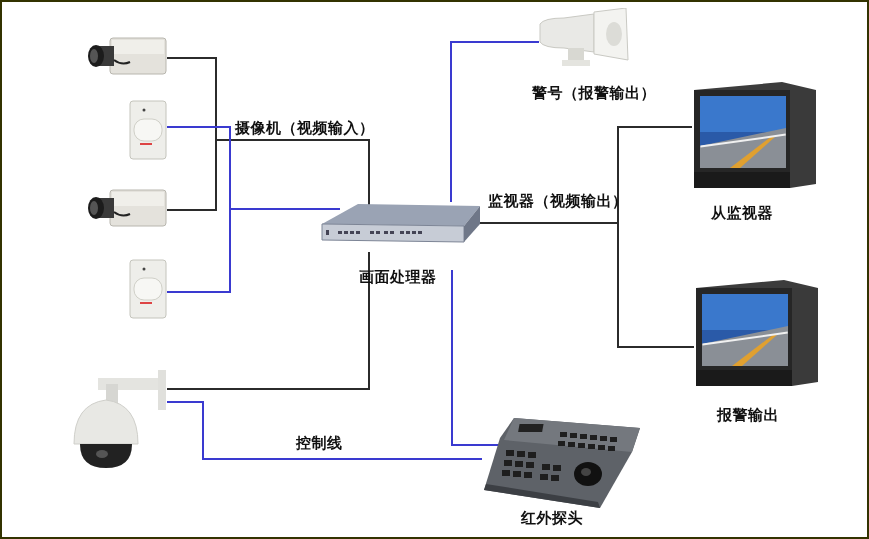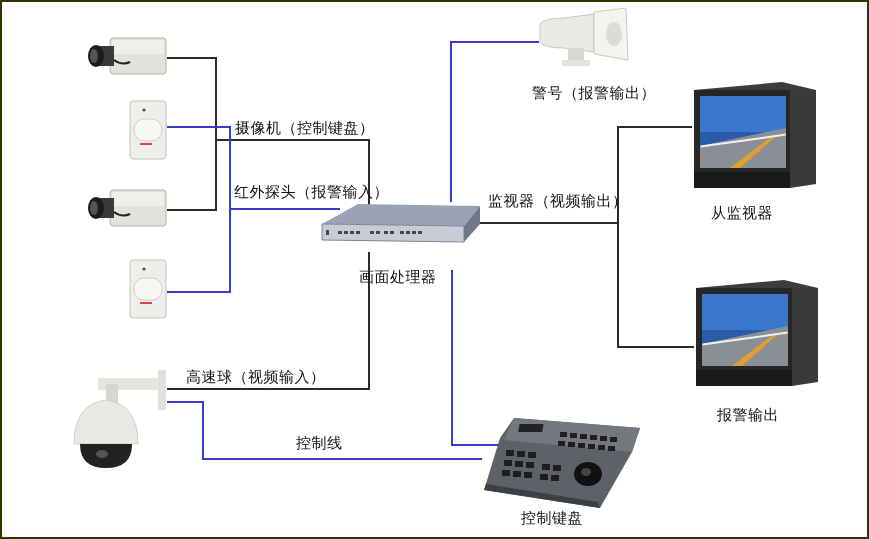--- a/index.html
+++ b/index.html
@@ -1,18 +1,18 @@
 <!DOCTYPE html>
 <html><head>
 <meta charset="utf-8">
 <style>
   html,body{margin:0;padding:0;background:#ffffff;}
   #frame{position:relative;width:869px;height:539px;box-sizing:border-box;border:2px solid #333300;background:#fff;overflow:hidden;font-family:"DejaVu Sans","Liberation Sans",sans-serif;}
   svg#wires{position:absolute;left:0;top:0;}
-  .lbl{position:absolute;font-size:15px;font-weight:normal;color:#111;white-space:nowrap;letter-spacing:0.5px;}
+  .lbl{position:absolute;font-size:15px;font-weight:bold;color:#111;white-space:nowrap;letter-spacing:0.5px;}
   .dev{position:absolute;}
 </style>
 </head>
 <body>
 
 <div id="frame">
 
   <svg id="wires" width="869" height="539">
 
     <g stroke="#2b2b2b" stroke-width="2" fill="none">
@@ -155,24 +155,22 @@
         <rect x="88" y="32" width="7" height="5"></rect>
         <rect x="98" y="33" width="7" height="5"></rect>
         <rect x="108" y="34" width="7" height="5"></rect>
         <rect x="118" y="35" width="7" height="5"></rect>
         <rect x="128" y="36" width="7" height="5"></rect>
     </g>
     <ellipse cx="108" cy="64" rx="14" ry="12" fill="#111"></ellipse>
     <ellipse cx="106" cy="62" rx="5" ry="4" fill="#444"></ellipse>
   </svg>
 
-  <div class="lbl" style="left:233px;top:117px">摄像机（控制键盘）</div>
-  <div class="lbl" style="left:232px;top:181px">红外探头（报警输入）</div>
+  <div class="lbl" style="left:233px;top:117px">摄像机（视频输入）</div>
   <div class="lbl" style="left:357px;top:266px">画面处理器</div>
   <div class="lbl" style="left:530px;top:82px">警号（报警输出）</div>
   <div class="lbl" style="left:486px;top:190px">监视器（视频输出）</div>
   <div class="lbl" style="left:709px;top:202px">从监视器</div>
   <div class="lbl" style="left:715px;top:404px">报警输出</div>
-  <div class="lbl" style="left:184px;top:366px">高速球（视频输入）</div>
   <div class="lbl" style="left:294px;top:432px">控制线</div>
-  <div class="lbl" style="left:519px;top:507px">控制键盘</div>
+  <div class="lbl" style="left:519px;top:507px">红外探头</div>
 
 </div>
 
 </body></html>

